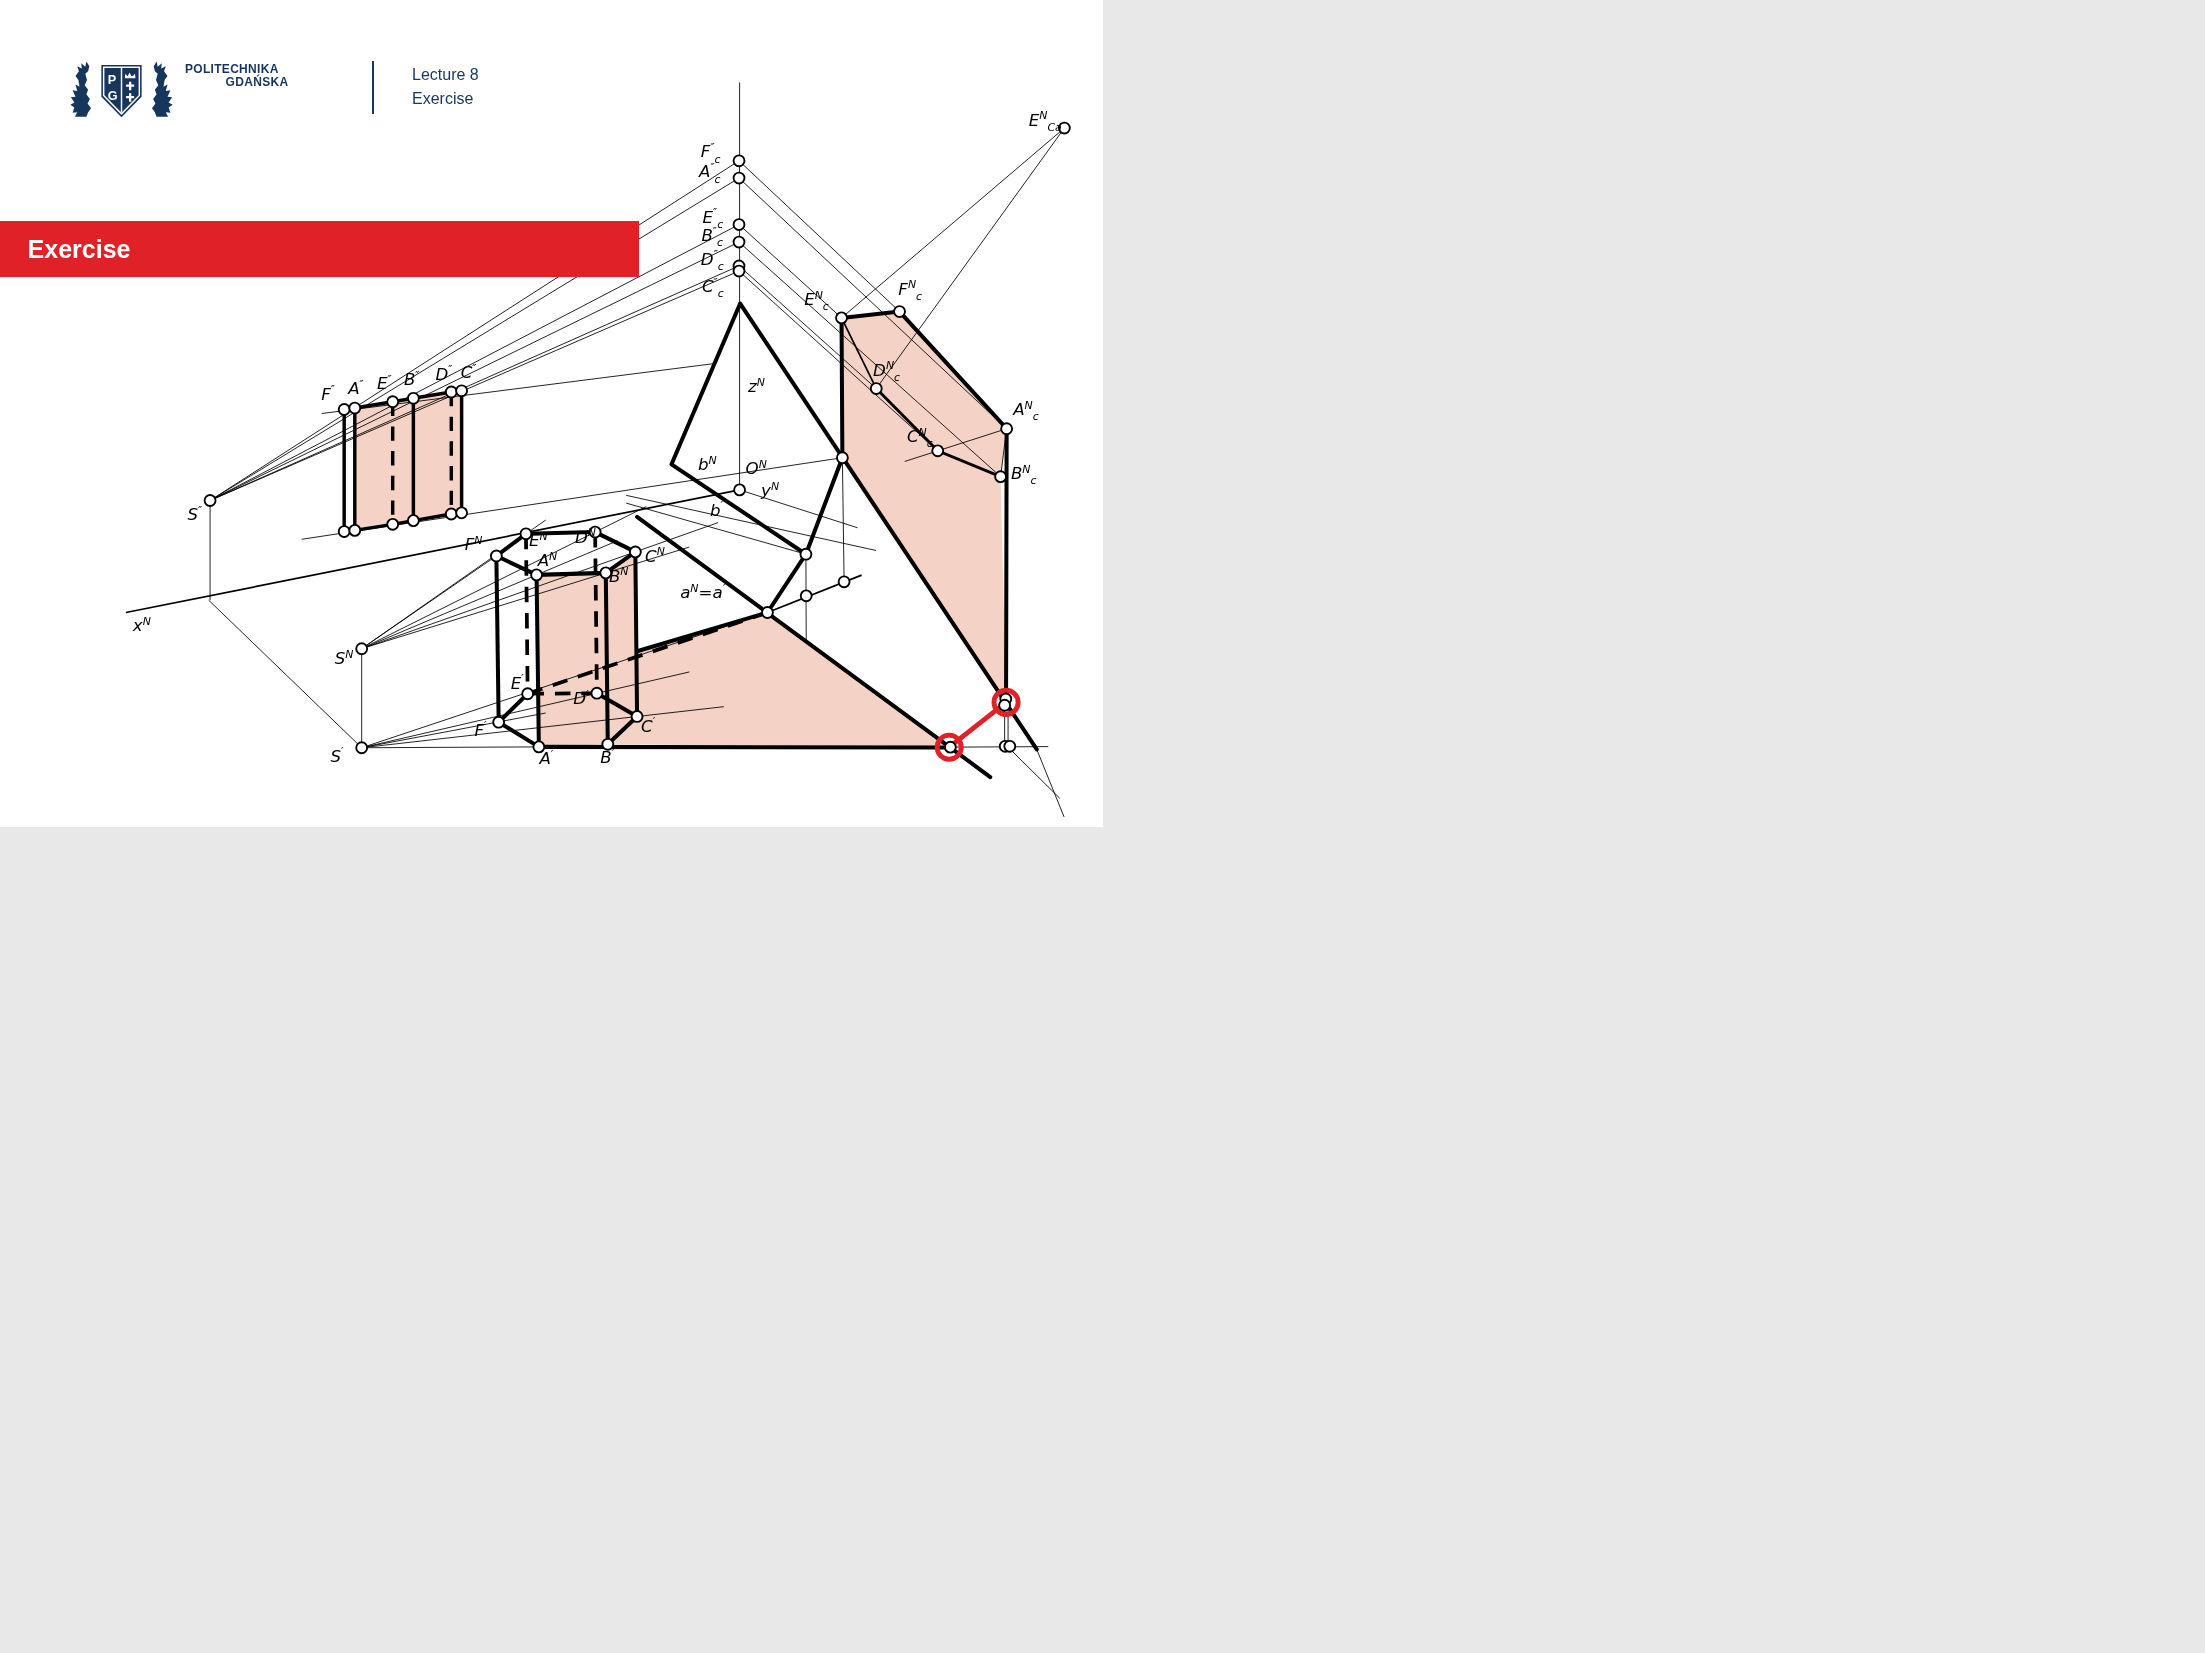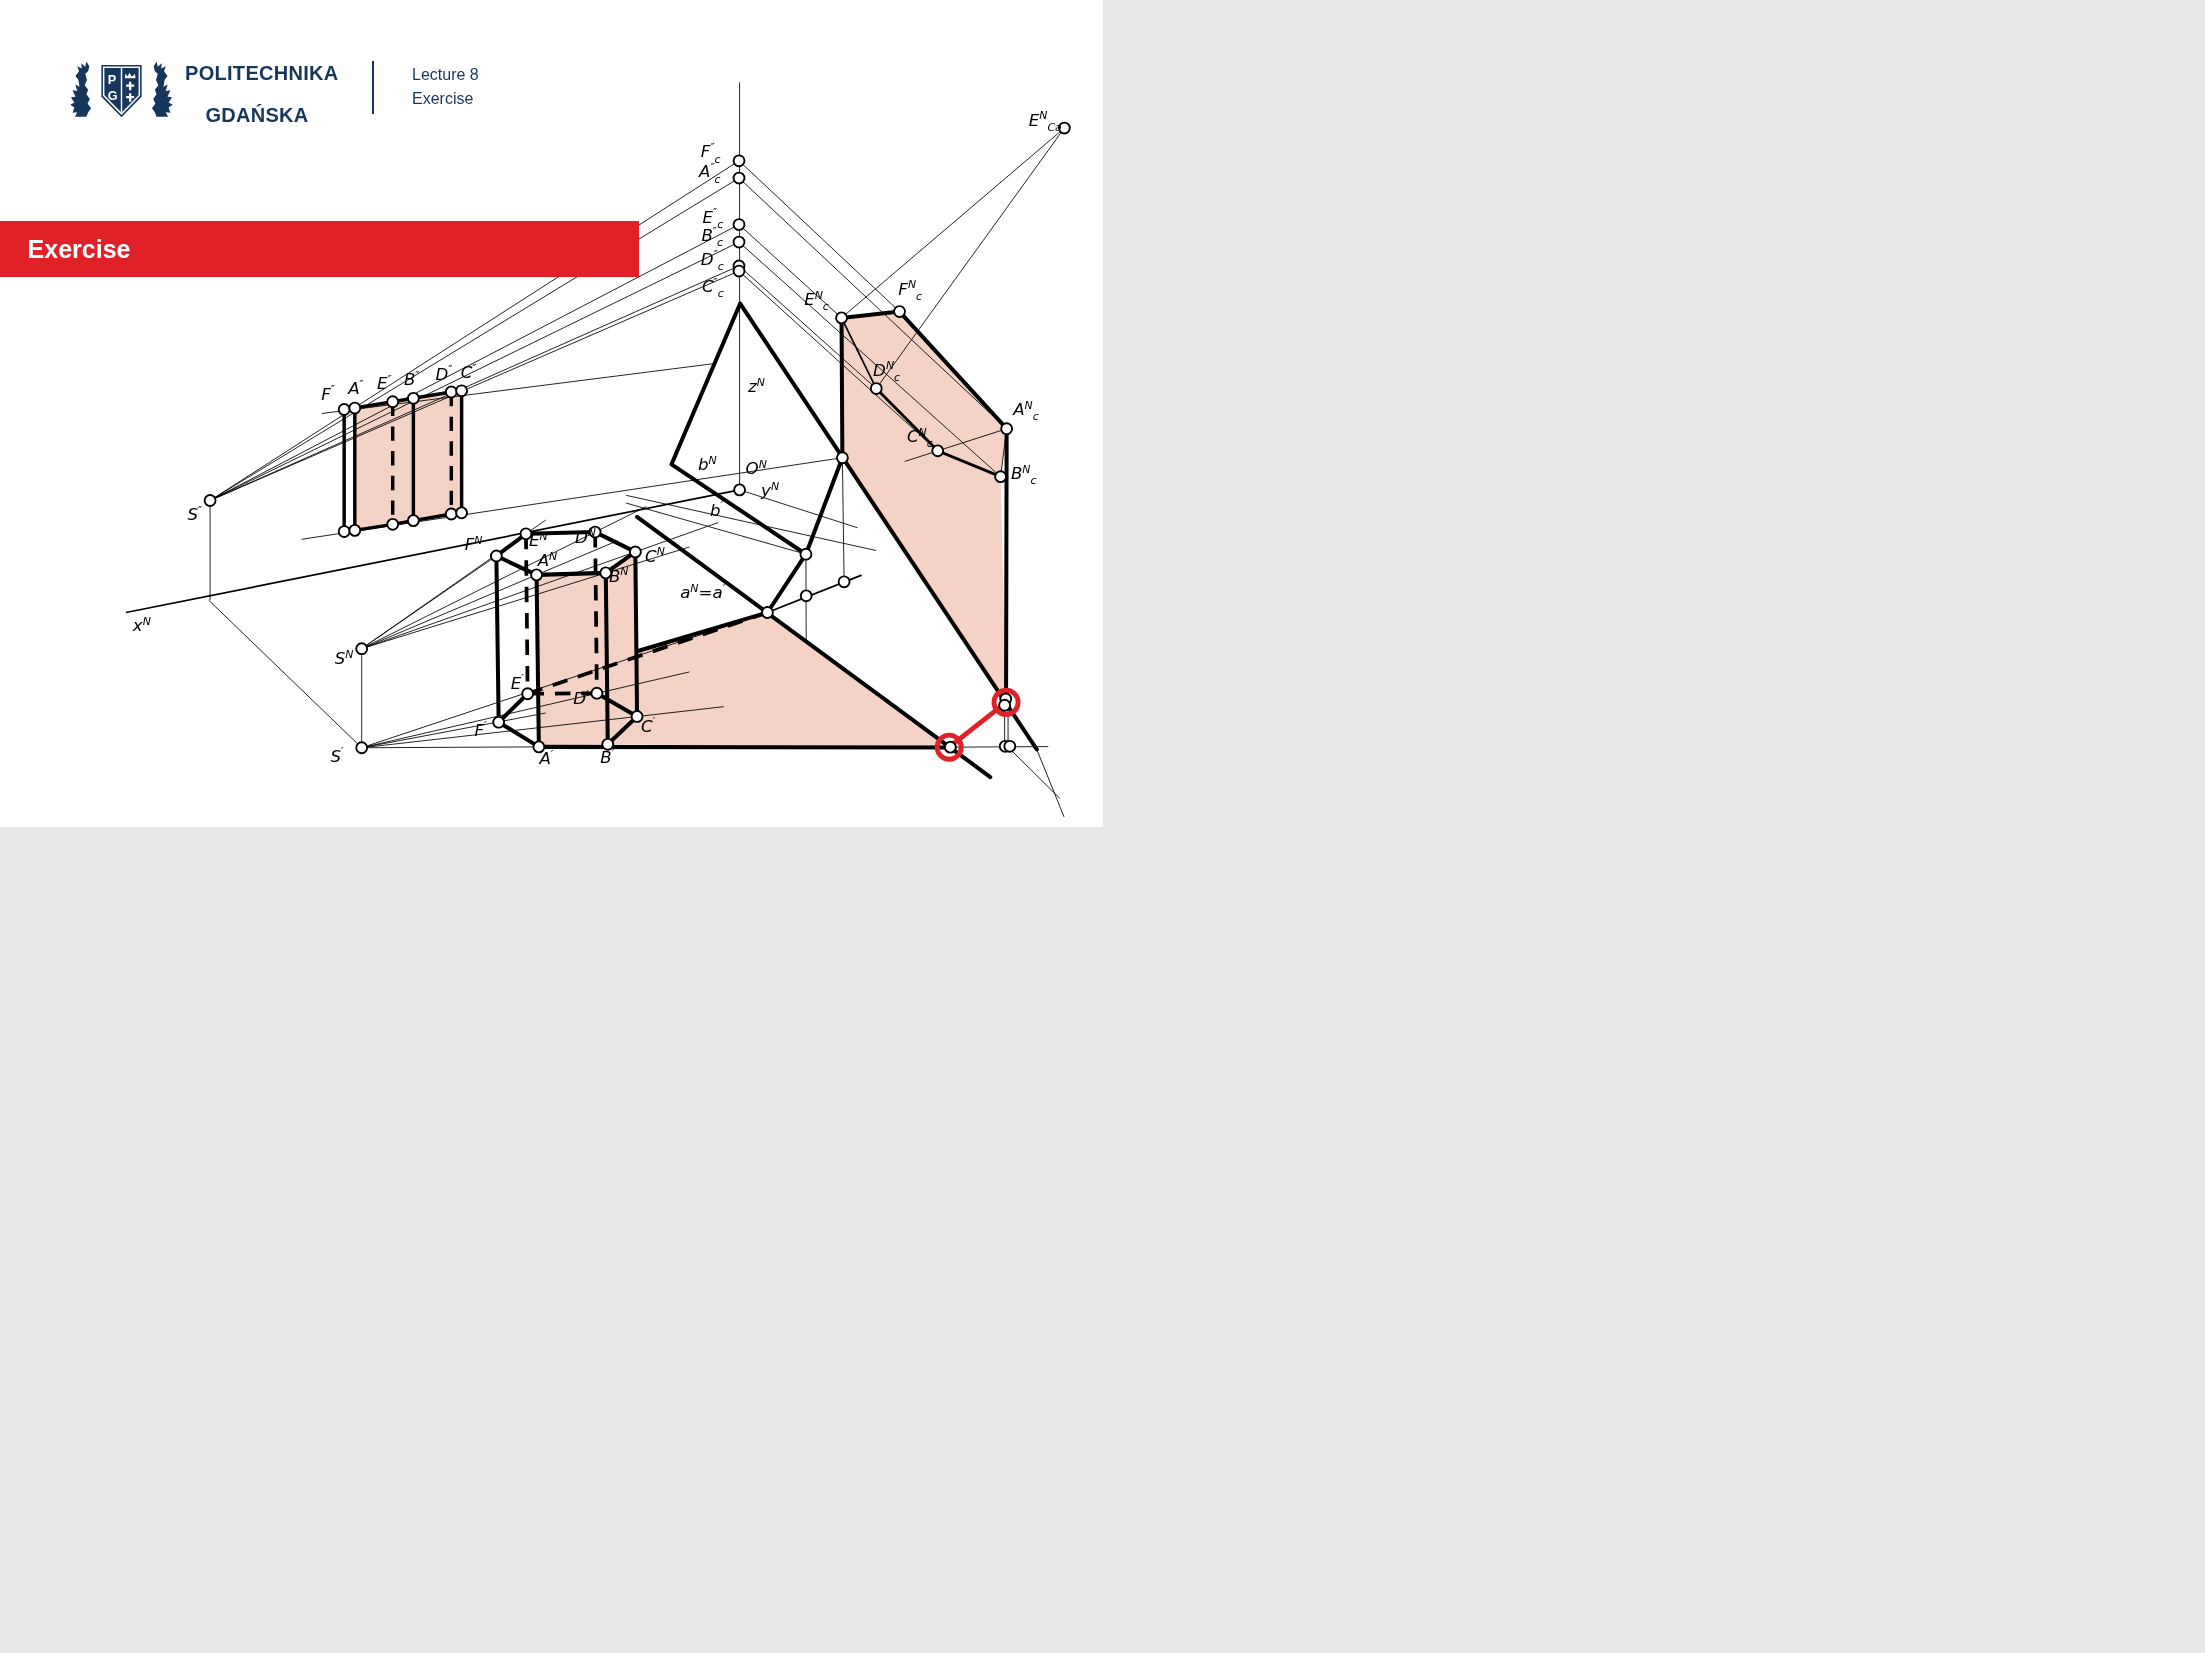--- a/index.html
+++ b/index.html
@@ -2,22 +2,22 @@
 <html style="font-size:9.2px"><head>
 <meta charset="utf-8">
 <style>
   html,body{margin:0;padding:0;background:#e8e8e8;}
   .page{position:relative;width:1103px;height:827px;background:#ffffff;overflow:hidden;
         font-family:"Liberation Sans",sans-serif;}
   .page svg.drawing{position:absolute;left:0;top:0;width:1103px;height:827px;}
   
   .logo{position:absolute;left:64px;top:53px;width:115px;height:70px;}
   .uni-name{position:absolute;left:185px;top:63px;color:var(--navy);font-weight:bold;
-            font-size:20px;line-height:1.05;letter-spacing:0.3px;width:144px;}
-  .uni-name .l2{text-align:center;margin-top:21px;}
+            font-size:12px;line-height:1.05;letter-spacing:0.3px;width:144px;}
+  .uni-name .l2{text-align:center;}
   .hdr-divider{position:absolute;left:372px;top:61px;width:1.7px;height:53px;background:var(--navy);}
   .lecture-block{position:absolute;left:412px;top:63px;color:var(--navy);font-weight:normal;
                  font-size:16px;line-height:1.5;}
   
   .banner{position:absolute;left:0;top:173px;width:639px;height:56px;background:var(--red);margin-top:48px;}
   .banner .t{position:absolute;left:27.6px;top:13.8px;color:#fff;font-weight:bold;font-size:25px;}
   
   .thin{fill:none;stroke:#000;stroke-width:3px;}
   .med{fill:none;stroke:#000;stroke-width:6px;}
   .thk{fill:none;stroke:#000;stroke-width:14px;stroke-linecap:round;stroke-linejoin:round;}

